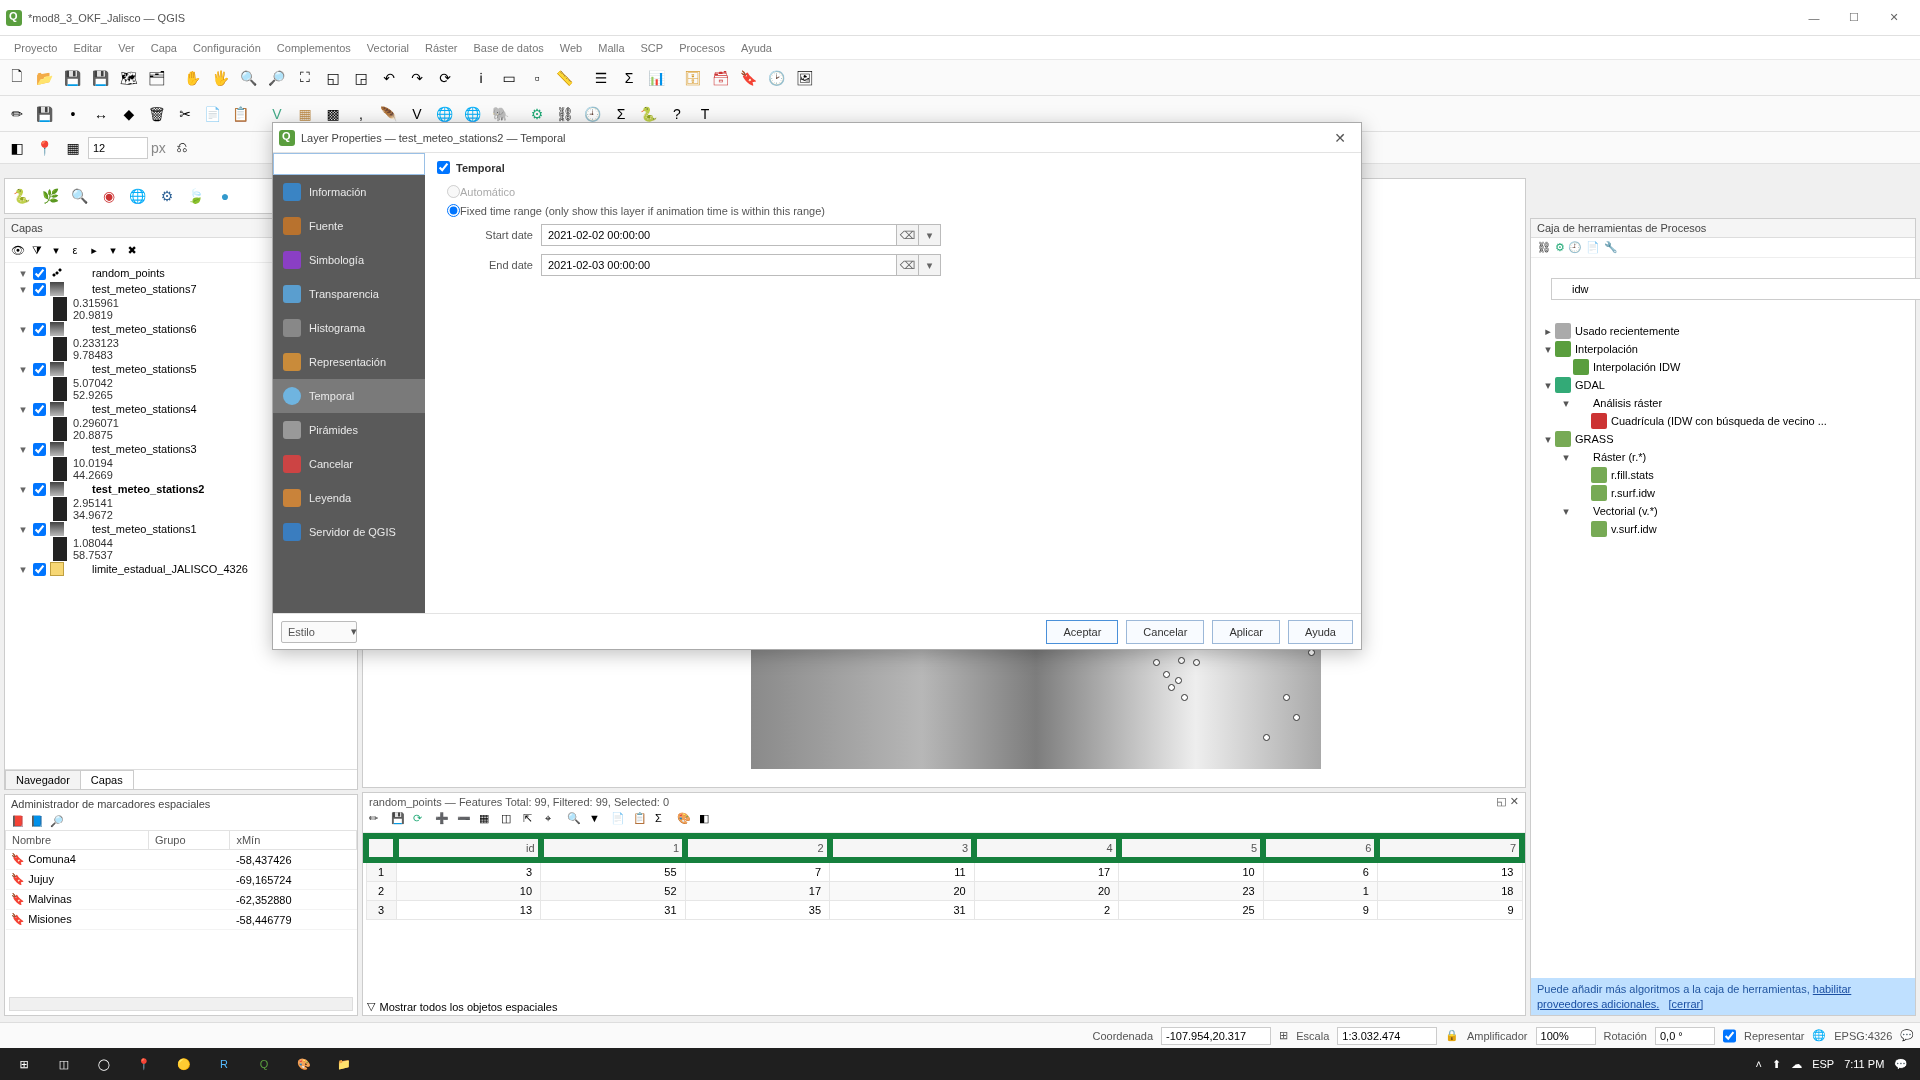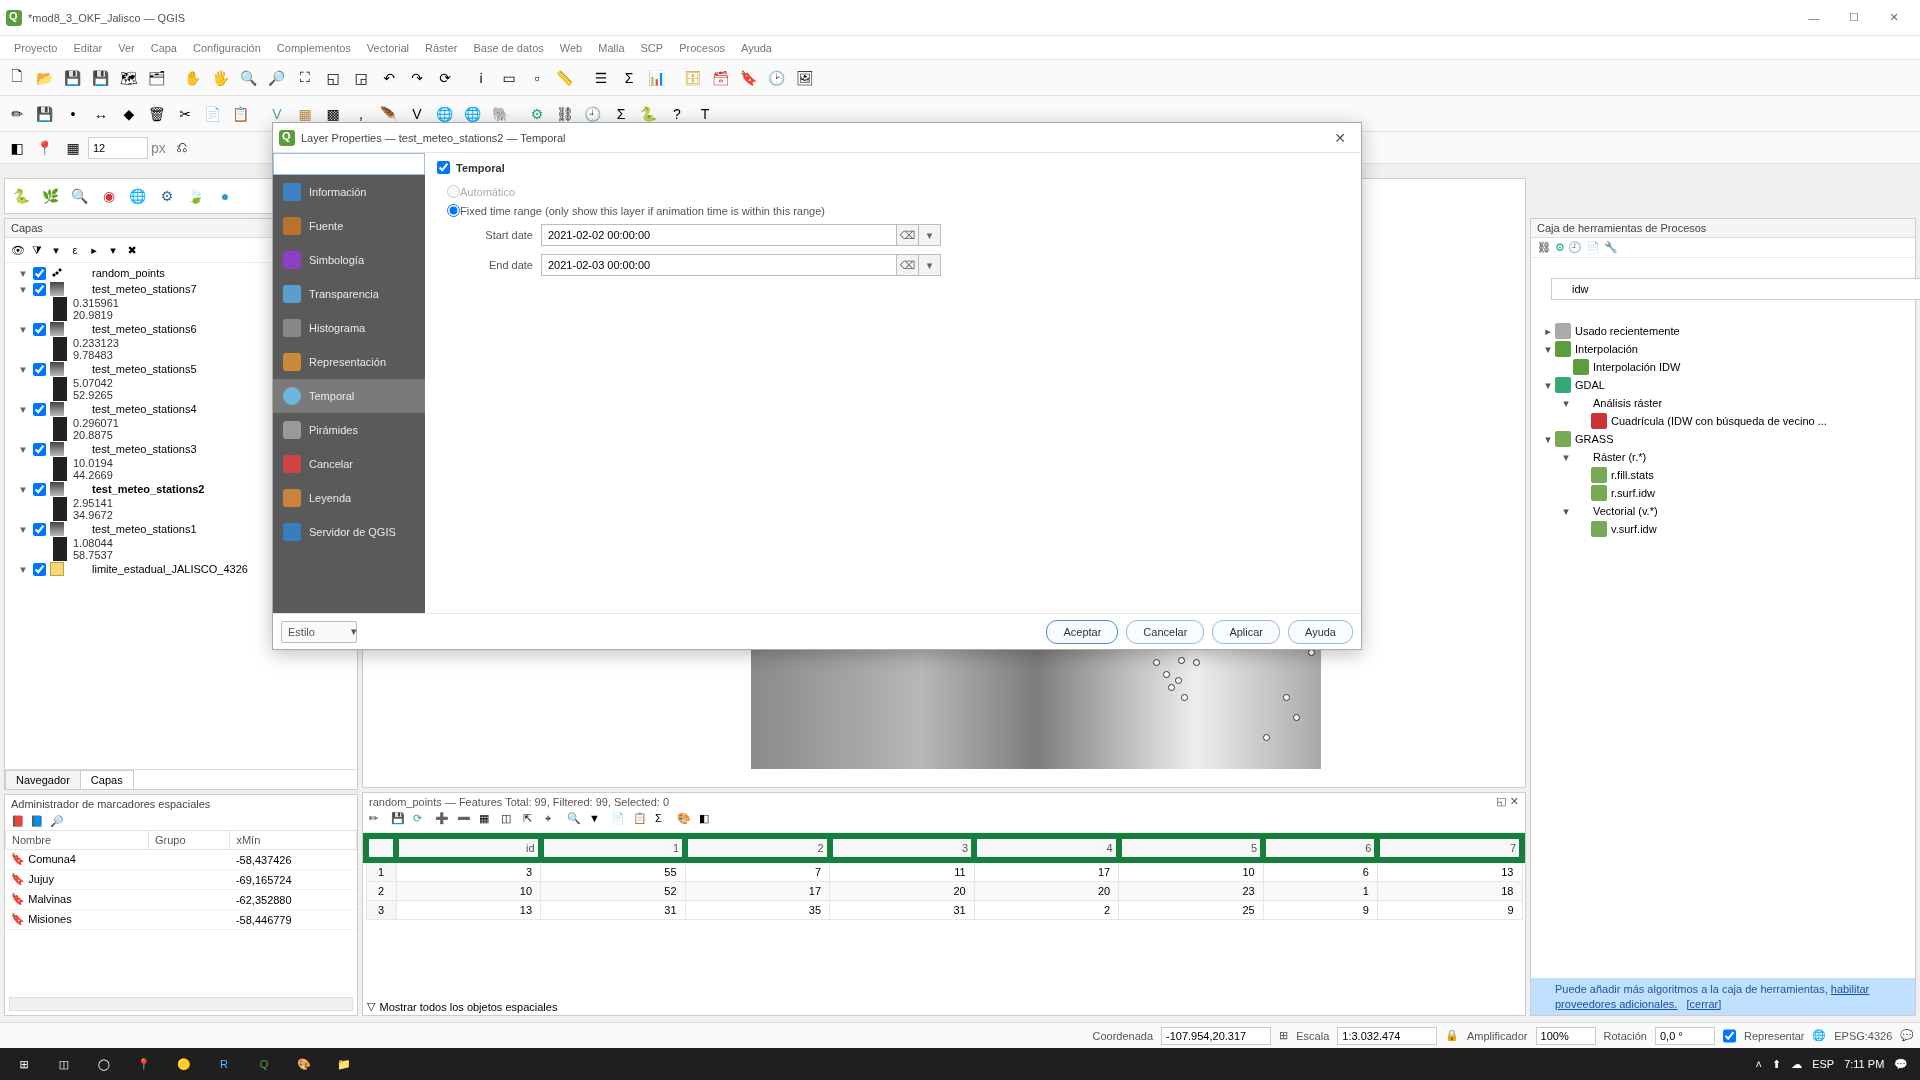--- a/index.html
+++ b/index.html
@@ -79,21 +79,21 @@
 .toolbox{position:absolute;right:4px;top:218px;width:386px;bottom:74px;background:#fff;border:1px solid #ccc;}
 .toolbox .tbx-tbar{padding:3px 6px;display:flex;gap:4px;border-bottom:1px solid #eee;}
 .toolbox input.search{margin:20px;width:calc(100% - 8px);height:22px;border:1px solid #ccc;padding:0 20px;}
 .toolbox .tree{padding:2px 6px;}
 .toolbox .tree .tn{display:flex;align-items:center;padding:1px 0;}
 .toolbox .tree .tn .exp{width:14px;text-align:center;color:#555;}
 .toolbox .tree .tn .ic{width:16px;height:16px;margin-right:4px;display:inline-block;border-radius:2px;}
 .toolbox .tree .tn.l1{padding-left:4px;}
 .toolbox .tree .tn.l2{padding-left:22px;}
 .toolbox .tree .tn.l3{padding-left:40px;}
-.toolbox .hint{position:absolute;bottom:0;left:0;right:0;background:#bfe0ff;padding:4px 24px;color:#2256a0;font-size:11px;line-height:1.3;}
+.toolbox .hint{position:absolute;bottom:0;left:0;right:0;background:#bfe0ff;padding:4px 6px;color:#2256a0;font-size:11px;line-height:1.3;}
 .toolbox .hint a{color:#1a4fa3;text-decoration:underline;}
 
 
 .statusbar{position:absolute;left:0;right:0;bottom:32px;height:26px;background:#fafafa;border-top:1px solid #ddd;display:flex;align-items:center;padding:0 6px;gap:8px;font-size:11px;color:#555;}
 .statusbar input{height:18px;border:1px solid #ccc;background:#fff;padding:0 4px;}
 
 
 .winbar{position:absolute;left:0;right:0;bottom:0;height:32px;background:#1f1f1f;display:flex;align-items:center;padding:0 4px;color:#fff;}
 .winbar .wbtn{width:40px;height:32px;display:flex;align-items:center;justify-content:center;}
 .winbar .spacer{flex:1;}
@@ -120,21 +120,21 @@
 .dialog .content .radio{display:flex;align-items:center;padding:3px 0 3px 10px;color:#555;}
 .dialog .content .radio.disabled{color:#aaa;}
 .dialog .content .field{display:flex;align-items:center;gap:8px;padding:4px 0 4px 26px;}
 .dialog .content .field label{width:70px;text-align:right;color:#555;}
 .dialog .content .field .combo{flex:0 0 400px;display:flex;}
 .dialog .content .field .combo input{flex:1;height:22px;border:1px solid #bbb;padding:0 6px;}
 .dialog .content .field .combo .clr,.dialog .content .field .combo .drop{width:22px;height:22px;border:1px solid #bbb;border-left:none;display:flex;align-items:center;justify-content:center;background:#f3f3f3;color:#666;}
 .dialog .footer{height:36px;border-top:1px solid #e3e3e3;display:flex;align-items:center;padding:0 8px;gap:8px;}
 .dialog .footer .estilo{width:76px;height:22px;border:1px solid #bbb;background:#fafafa;display:flex;align-items:center;justify-content:space-between;padding:0 6px;color:#555;border-radius:2px;gap:36px;}
 .dialog .footer .sp{flex:1;}
-.dialog .footer button{height:24px;padding:0 16px;border:1px solid #9cb8d8;background:#f8fbff;color:#333;border-radius:11px;}
+.dialog .footer button{height:24px;padding:0 16px;border:1px solid #9cb8d8;background:#f8fbff;color:#333;border-radius:0;}
 .dialog .footer button.primary{border-color:#4a90d9;}
 
 .small-toolbar{position:absolute;left:4px;top:178px;width:354px;height:36px;background:#fff;border:1px solid #ccc;display:flex;align-items:center;gap:3px;padding:0 4px;}
 
 
 .layers-panel{top:218px;bottom:290px;}
 .bookmarks{bottom:64px;height:222px;}
 .locator{bottom:36px;}
 .canvas{top:178px;height:610px;}
 .attr{top:792px;bottom:64px;}

